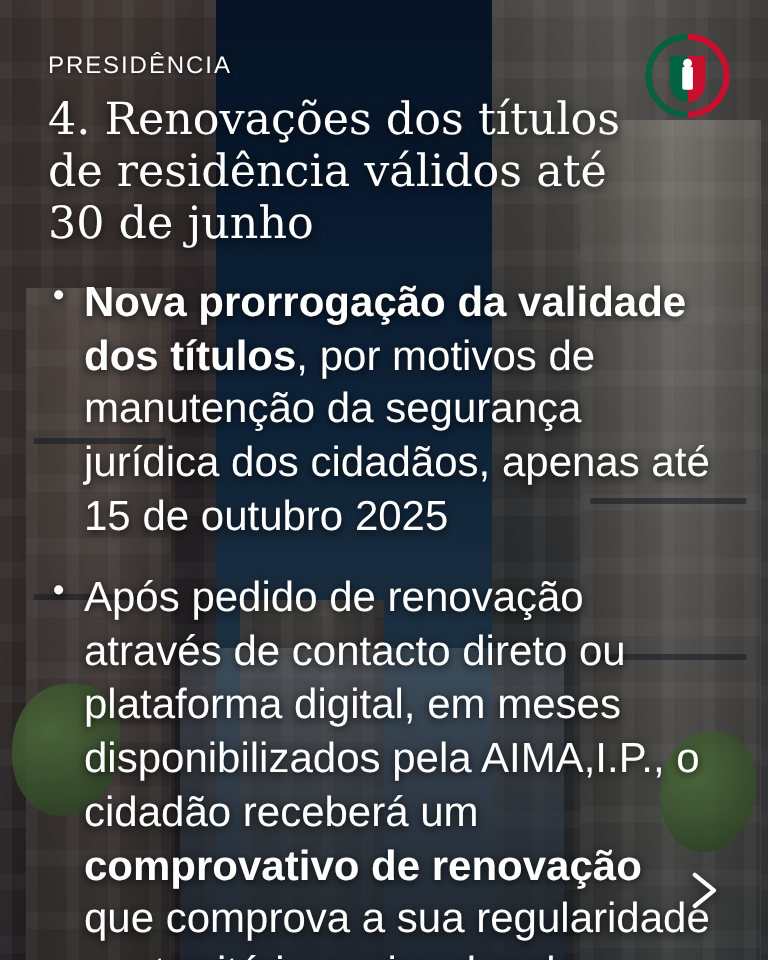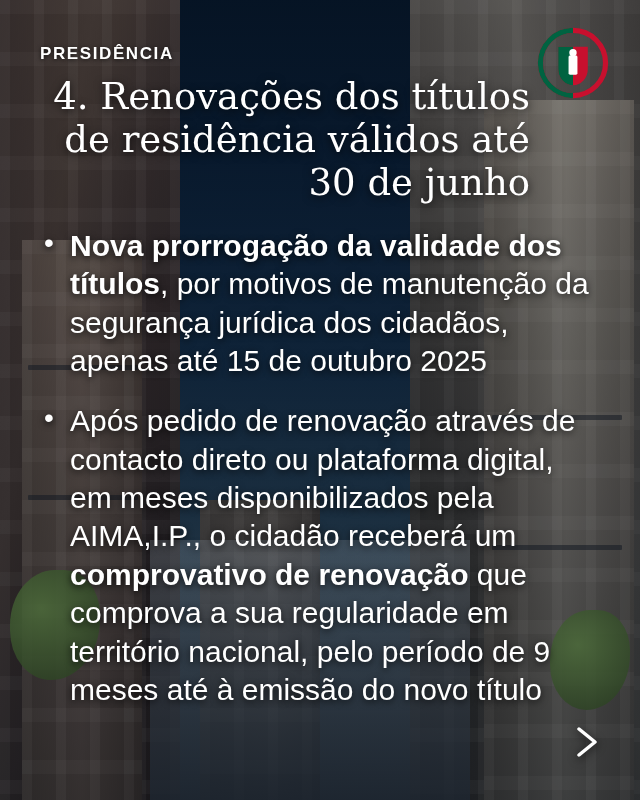--- a/index.html
+++ b/index.html
@@ -111,50 +111,49 @@
   
   .content {
     position: absolute;
     inset: 0;
     padding: 44px 36px 0 40px;
     box-sizing: border-box;
     color: #ffffff;
   }
 
   .eyebrow {
-    font-size: 17px;
-    font-weight: bold;
+    font-size: 20px;
+    font-weight: normal;
     letter-spacing: 1.6px;
     color: #ffffff;
     margin: 0 0 12px 0;
     text-shadow: 0 1px 4px rgba(0,0,0,0.7);
   }
 
   .title {
     font-family: "DejaVu Serif", "Liberation Serif", serif;
     font-size: 37px;
     line-height: 1.16;
     font-weight: 400;
     margin: 0 0 22px 0;
     max-width: 490px;
     text-shadow: 0 2px 8px rgba(0,0,0,0.75);
-    text-align: right;
   }
 
   ul.bullets {
     list-style: none;
     margin: 0;
     padding: 0;
     max-width: 560px;
   }
   ul.bullets > li {
     position: relative;
     padding-left: 30px;
     margin-bottom: 22px;
-    font-size: 30px;
+    font-size: 35px;
     line-height: 1.28;
     text-shadow: 0 2px 7px rgba(0,0,0,0.8);
   }
   ul.bullets > li::before {
     content: "•";
     position: absolute;
     left: 4px;
     top: -2px;
     font-size: 28px;
     line-height: 1.28;

